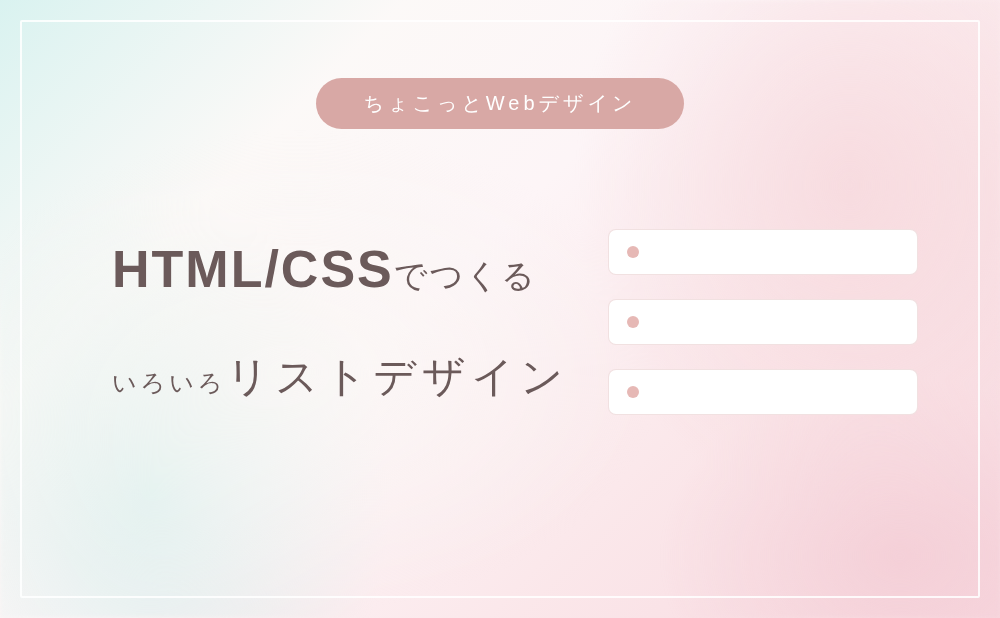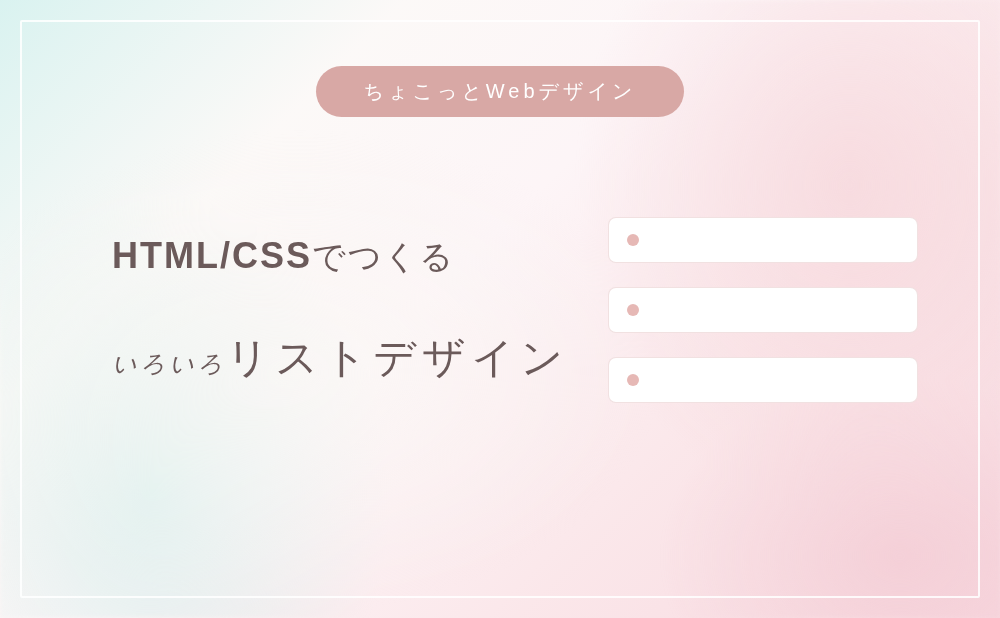--- a/index.html
+++ b/index.html
@@ -46,21 +46,21 @@
       left: 20px;
       right: 20px;
       bottom: 20px;
       border: 2px solid rgba(255, 255, 255, 0.85);
       border-radius: 2px;
       padding: 40px 50px;
     }
 
     .badge {
       display: block;
-      margin: 4px auto;
+      margin: 16px auto;
       width: fit-content;
       background: #d8a8a5;
       color: #ffffff;
       padding: 12px 48px;
       border-radius: 999px;
       font-size: 20px;
       letter-spacing: 4px;
       font-weight: 400;
     }
 
@@ -79,38 +79,37 @@
 
     .title-line-1 {
       color: #6b5a5a;
       font-size: 38px;
       letter-spacing: 2px;
       margin-bottom: 50px;
     }
 
     .title-line-1 .bold {
       font-weight: 600;
-      font-size: 36px;
+      font-size: 52px;
     }
 
     .title-line-1 .small {
       font-size: 33px;
       font-weight: 400;
     }
 
     .title-line-2 {
       color: #6b5a5a;
       font-size: 34px;
       letter-spacing: 6px;
     }
 
     .title-line-2 .small {
       font-size: 24px;
       letter-spacing: 4px;
-      font-style: italic;
     }
 
     .title-line-2 .big {
       font-size: 42px;
       font-weight: 500;
     }
 
     .list-preview {
       width: 310px;
       display: flex;

